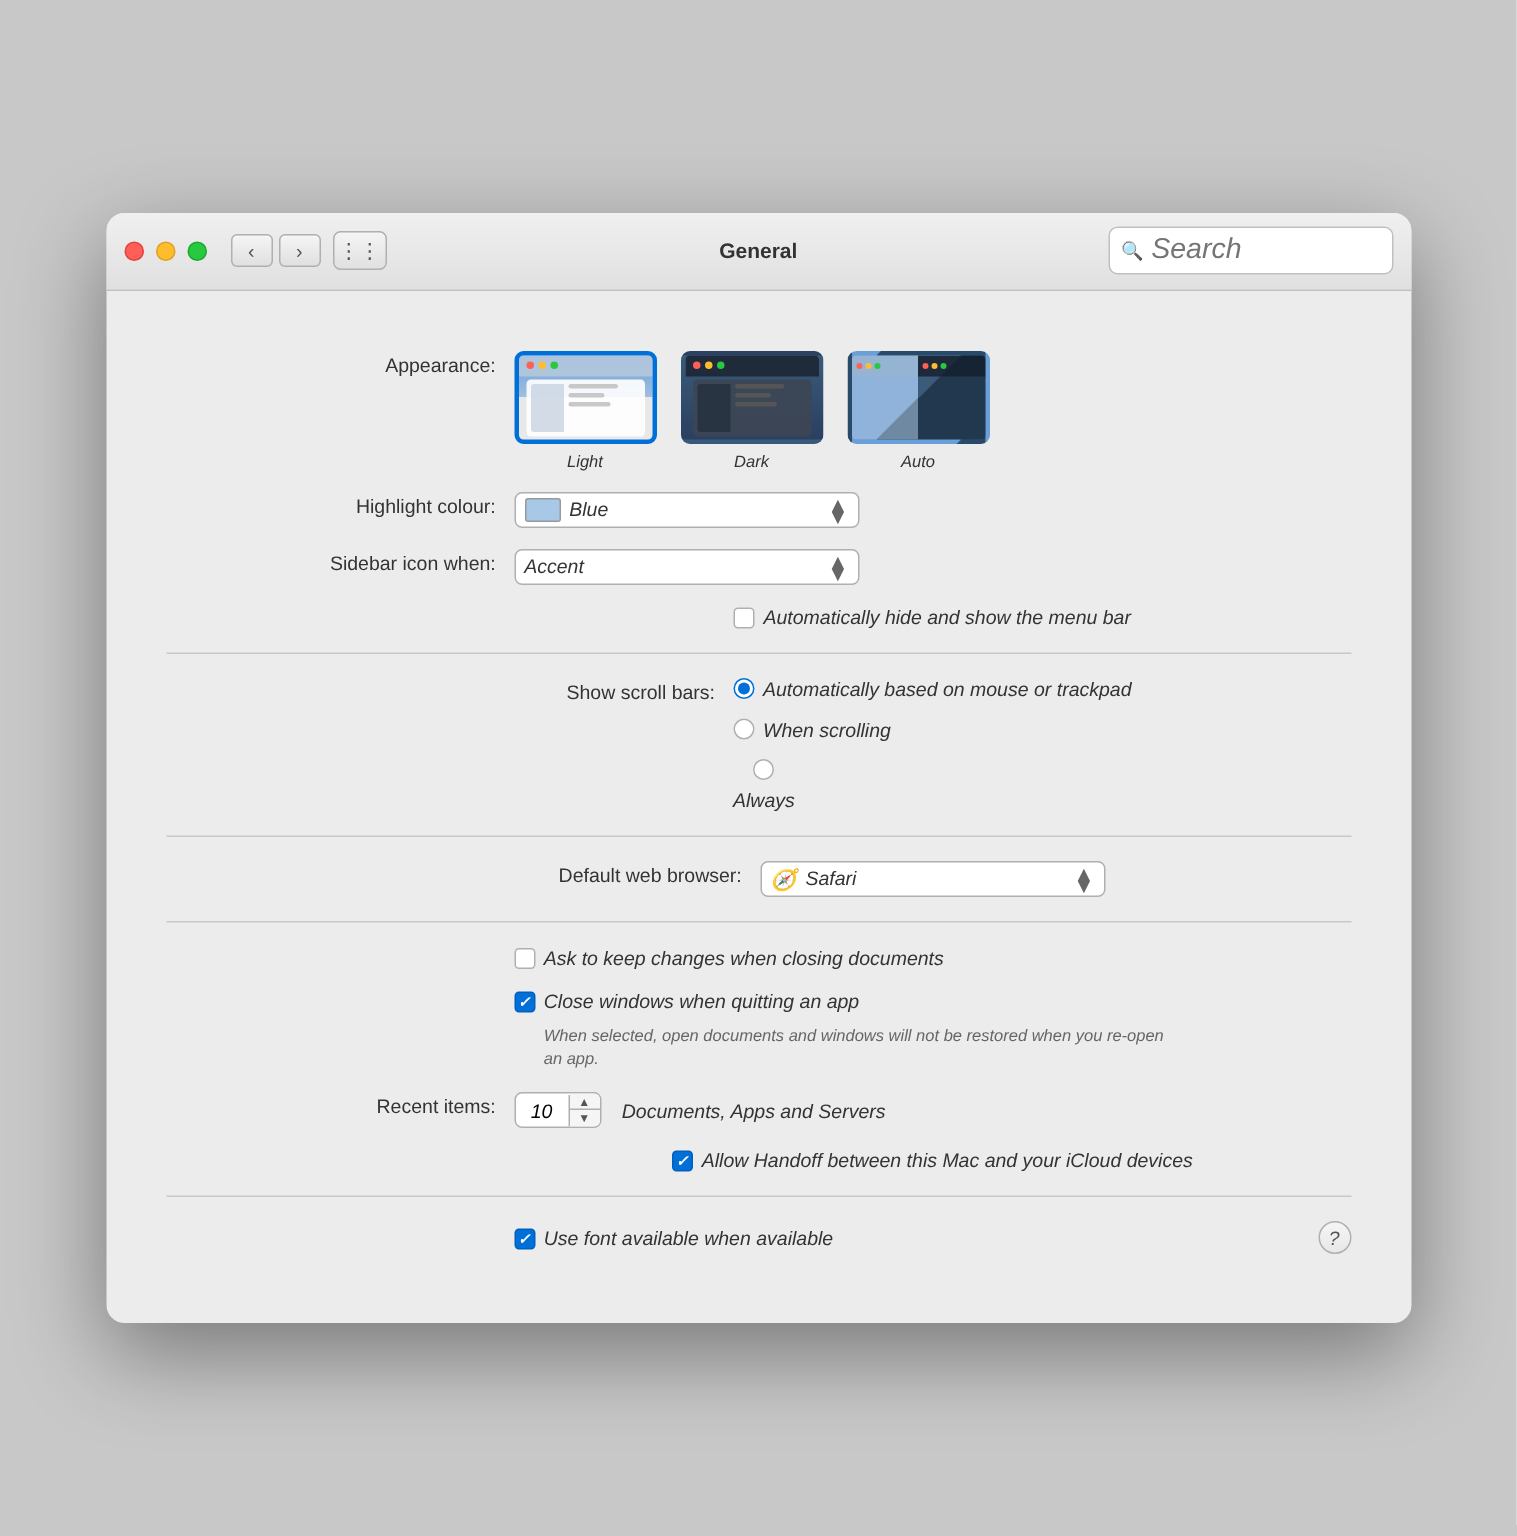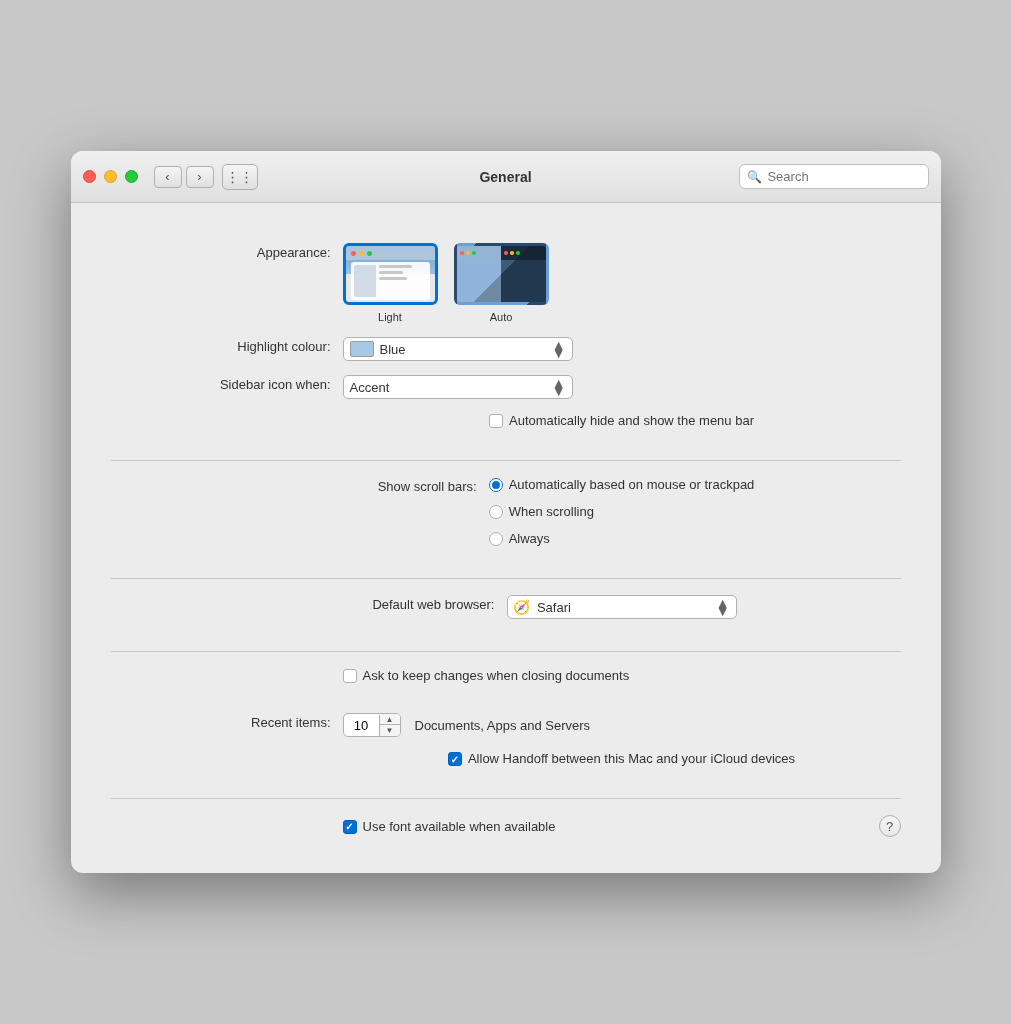--- a/index.html
+++ b/index.html
@@ -92,34 +92,34 @@
       width: 190px;
     }
     .search-icon {
       font-size: 12px;
       color: #999;
       margin-right: 5px;
     }
     .search-input {
       border: none;
       outline: none;
-      font-size: 13px;
+      font-size: 19px;
       color: #0f172a;
       background: transparent;
       width: 100%;
+      font-style: italic;
     }
     .content {
-      padding: 24px 40px 20px 40px;
+      padding: 24px 40px 30px 40px;
     }
     .section {
       padding: 16px 0;
     }
     .section + .section {
       border-top: 1px solid #c8c8c8;
-      margin-top: 16px;
     }
     .row {
       display: flex;
       align-items: flex-start;
       margin-bottom: 14px;
     }
     .row:last-child { margin-bottom: 0; justify-content: center; }
     .label {
       text-align: right;
       width: 220px;
@@ -127,20 +127,21 @@
       font-size: 13px;
       color: #333;
       padding-top: 2px;
       margin-right: 12px;
     }
     .controls {
       display: flex;
       align-items: center;
       flex-wrap: wrap;
       gap: 6px;
+      font-style: italic;
     }
 
     
     .appearance-options {
       display: flex;
       gap: 16px;
     }
     .appearance-option {
       display: flex;
       flex-direction: column;
@@ -304,21 +305,21 @@
       max-width: 420px;
     }
 
     
     .radio-row {
       display: flex;
       align-items: center;
       gap: 6px;
       margin-bottom: 6px;
     }
-    .radio-row:last-child { margin-bottom: 0; }
+    .radio-row:last-child { margin-bottom: 0; flex-direction: column; }
     .radio {
       width: 14px;
       height: 14px;
       border-radius: 50%;
       border: 1px solid #b0b0b0;
       background: white;
       flex-shrink: 0;
       display: flex;
       align-items: center;
       justify-content: center;
@@ -442,20 +443,40 @@
                     <div class="thumb-line" style="width:70%;background:#c8c8c8;"></div>
                     <div class="thumb-line" style="width:50%;background:#c8c8c8;"></div>
                     <div class="thumb-line" style="width:60%;background:#c8c8c8;"></div>
                   </div>
                 </div>
               </div>
             </div>
             <span class="appearance-label">Light</span>
           </div>
 
+          <div class="appearance-option">
+            <div class="appearance-thumb" style="background:linear-gradient(180deg,#3a5a7a 0%,#2a4060 100%);">
+              <div class="thumb-inner">
+                <div class="thumb-menubar" style="background:rgba(30,40,55,0.95)">
+                  <div class="thumb-dot" style="background:#ff5f57;"></div>
+                  <div class="thumb-dot" style="background:#ffbd2e;"></div>
+                  <div class="thumb-dot" style="background:#28c840;"></div>
+                </div>
+                <div class="thumb-window" style="background:rgba(60,70,85,0.95);">
+                  <div class="thumb-sidebar" style="background:rgba(40,50,65,0.9);"></div>
+                  <div class="thumb-content">
+                    <div class="thumb-line" style="width:70%;background:#555;"></div>
+                    <div class="thumb-line" style="width:50%;background:#555;"></div>
+                    <div class="thumb-line" style="width:60%;background:#555;"></div>
+                  </div>
+                </div>
+              </div>
+            </div>
+            <span class="appearance-label">Dark</span>
+          </div>
 
           <div class="appearance-option">
             <div class="appearance-thumb" style="background:linear-gradient(135deg,#6a9fd8 50%,#2a4a6a 50%);">
               <div class="thumb-inner" style="display:flex;">
                 <div style="width:50%;height:100%;background:rgba(180,200,220,0.5);">
                   <div style="height:14px;background:rgba(150,180,210,0.8);display:flex;align-items:center;padding:0 3px;gap:2px;">
                     <div style="width:4px;height:4px;border-radius:50%;background:#ff5f57;"></div>
                     <div style="width:4px;height:4px;border-radius:50%;background:#ffbd2e;"></div>
                     <div style="width:4px;height:4px;border-radius:50%;background:#28c840;"></div>
                   </div>
@@ -558,20 +579,27 @@
         <div class="controls">
           <div class="checkbox-row">
             <div class="checkbox"></div>
             <span class="checkbox-label">Ask to keep changes when closing documents</span>
           </div>
         </div>
       </div>
 
       <div class="row">
         <div class="label"></div>
+        <div class="controls" style="flex-direction:column;align-items:flex-start;">
+          <div class="checkbox-row">
+            <div class="checkbox checked"></div>
+            <span class="checkbox-label">Close windows when quitting an app</span>
+          </div>
+          <div class="sub-text">When selected, open documents and windows will not be restored when you re-open an app.</div>
+        </div>
       </div>
 
       <div class="row">
         <div class="label">Recent items:</div>
         <div class="controls">
           <div class="stepper">
             <div class="stepper-value">10</div>
             <div class="stepper-arrows">
               <div class="stepper-arrow">▲</div>
               <div class="stepper-arrow">▼</div>

